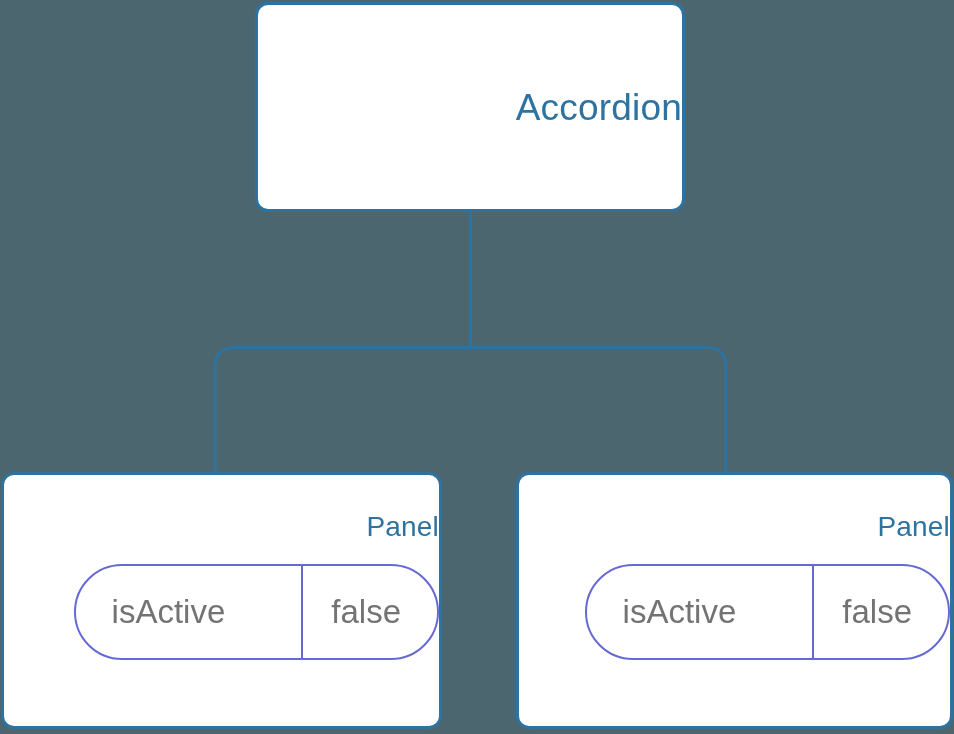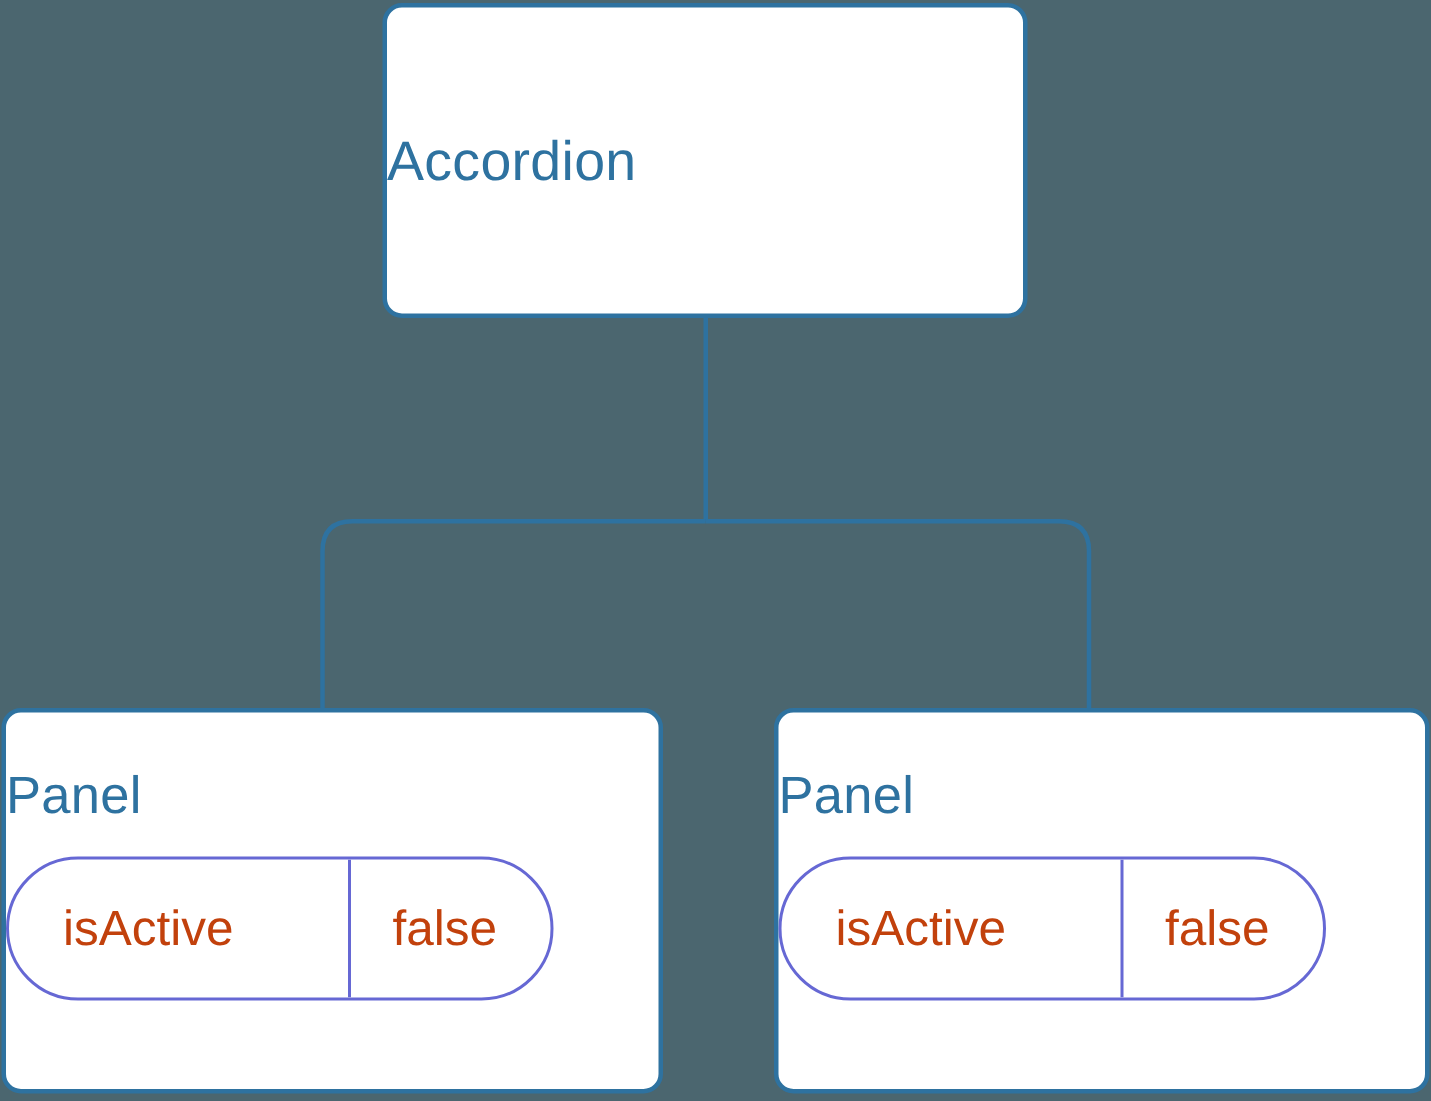--- a/index.html
+++ b/index.html
@@ -34,21 +34,21 @@
 
   
   .node-card {
     position: absolute;
     background: #ffffff;
     border: 3px solid #2e72a0;
     border-radius: 13px;
     box-sizing: border-box;
     display: flex;
     flex-direction: column;
-    align-items: flex-start;
+    align-items: flex-end;
   }
 
   .node-root {
     left: 255px;
     top: 2px;
     width: 430px;
     height: 210px;
     justify-content: center;
   }
 
@@ -63,21 +63,21 @@
   .node-child-right {
     left: 516px;
     top: 472px;
     width: 437px;
     height: 257px;
     padding-top: 38px;
   }
 
   .node-title {
     color: #2e72a0;
-    font-size: 35px;
+    font-size: 28px;
     font-weight: 400;
     letter-spacing: 0.2px;
     line-height: 1;
     white-space: nowrap;
   }
 
   .node-root .node-title {
     font-size: 37px;
   }
 
@@ -92,21 +92,21 @@
     height: 96px;
     box-sizing: border-box;
     overflow: hidden;
   }
 
   .prop-key,
   .prop-value {
     display: flex;
     align-items: center;
     justify-content: center;
-    color: #c2410c;
+    color: #737373;
     font-size: 33px;
     font-weight: 400;
     white-space: nowrap;
     box-sizing: border-box;
   }
 
   .prop-key {
     padding: 0 28px 0 36px;
   }
 

